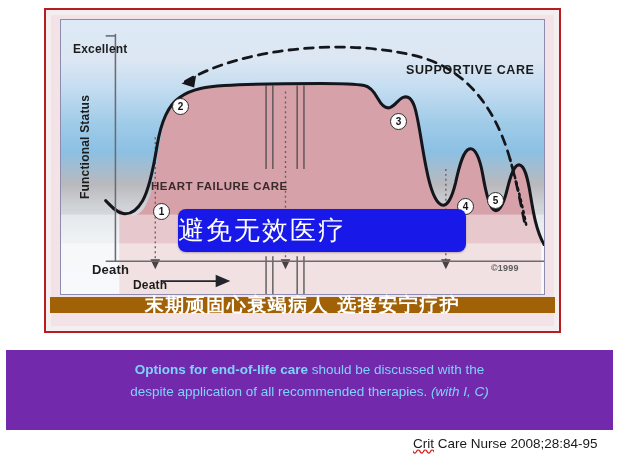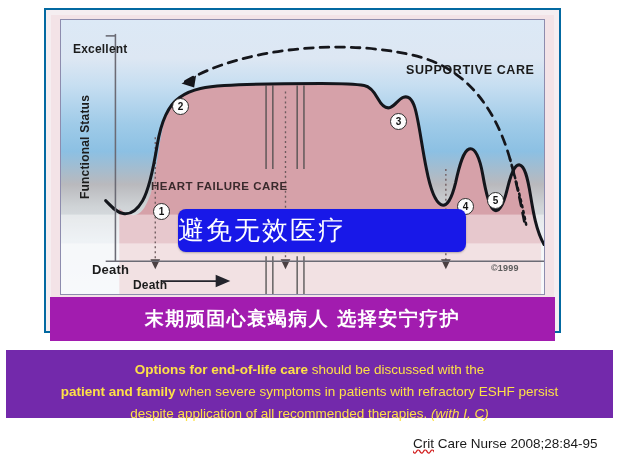--- a/index.html
+++ b/index.html
@@ -8,21 +8,21 @@
     background:#ffffff;
     font-family:"Liberation Sans", sans-serif;
     position:relative;
     overflow:hidden;
   }
   
   #slide-figure{
     position:absolute;
     left:44px;top:8px;width:517px;height:325px;
     background:#f5eef1;
-    border:2px solid #0369a1;
+    border:2px solid #b91c1c;
     box-sizing:border-box;
     padding:5px;
   }
   #figure-inner{
     position:relative;width:100%;height:100%;
     background:#f3e3e7;
   }
   
   #plot-panel{
     position:absolute;
@@ -98,36 +98,36 @@
     color:#ffffff;
     font-family:"DejaVu Sans", sans-serif;
     font-size:26px;
     letter-spacing:2px;
     box-shadow:0 1px 2px rgba(0,0,0,.25);
     z-index:6;
   }
   
   #red-banner{
     position:absolute;
-    left:50px;top:297px;width:505px;height:44px;
-    background:#a21caf;
+    left:50px;top:297px;width:505px;height:16px;
+    background:#a16207;
     display:flex;align-items:center;justify-content:center;
     color:#ffffff;
     font-family:"DejaVu Sans", sans-serif;
     font-weight:bold;
     font-size:19px;
     letter-spacing:1.5px;
     z-index:7;
   }
   
   #purple-footer{
     position:absolute;
-    left:6px;top:350px;width:607px;height:68px;
+    left:6px;top:350px;width:607px;height:80px;
     background:#7329ab;
-    color:#fde047;
+    color:#7dd3fc;
     box-sizing:border-box;
     padding:9px 14px 0 14px;
     text-align:center;
     font-size:13.5px;
     line-height:22px;
   }
   #purple-footer b{font-weight:bold;}
   #purple-footer i{font-style:italic;}
   
   #citation{
@@ -253,22 +253,19 @@
 
 <div id="red-banner">
   <span>末期顽固心衰竭病人 选择安宁疗护</span>
 </div>
 
 <div id="purple-footer">
   <div>
     <b>Options for end-of-life care</b><span> should be discussed with the</span>
   </div>
   <div>
-    <b>patient and family</b><span> when severe symptoms in patients with refractory ESHF persist</span>
-  </div>
-  <div>
     <span>despite application of all recommended therapies. </span><i>(with I, C)</i>
   </div>
 </div>
 
 <div id="citation">
   <span class="misspelled">Crit</span><span> Care Nurse 2008;28:84-95</span>
 </div>
 
 </body></html>

